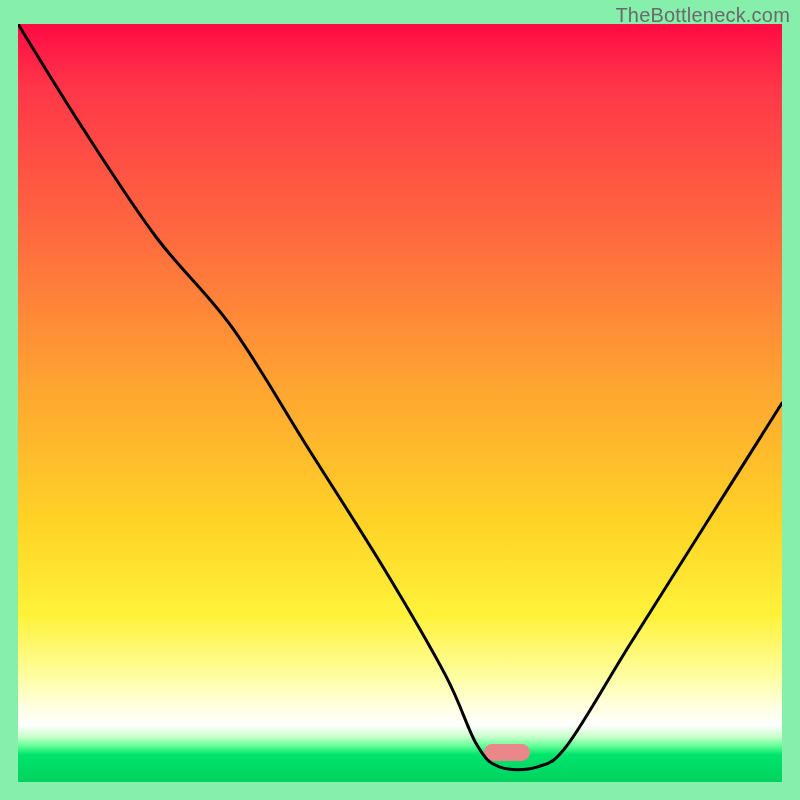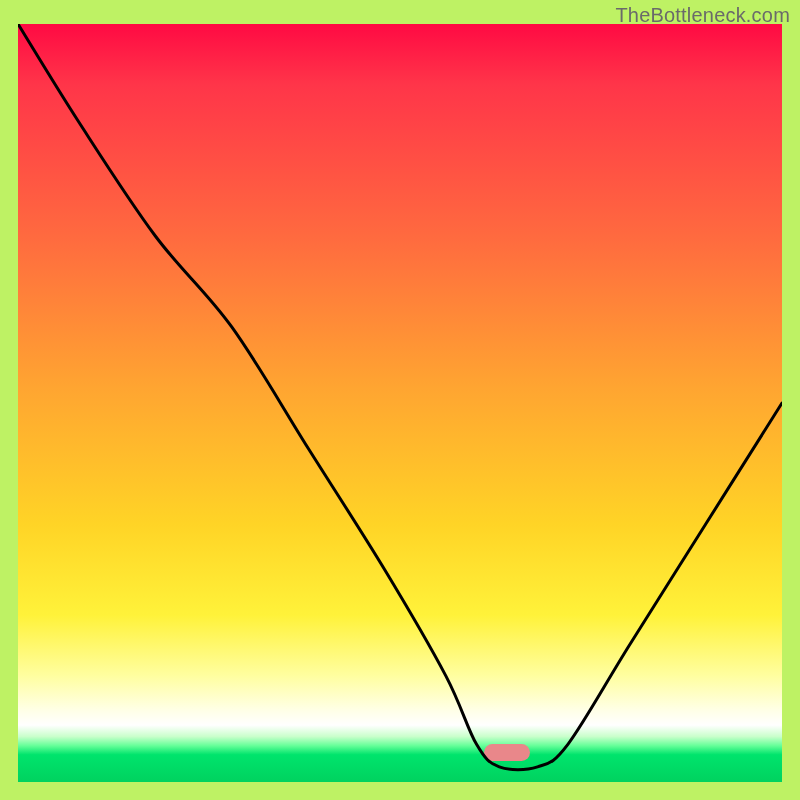--- a/index.html
+++ b/index.html
@@ -9,21 +9,21 @@
     height: 800px;
     background: #000;
     overflow: hidden;
   }
   .frame {
     position: absolute;
     left: 0;
     top: 0;
     width: 800px;
     height: 800px;
-    background: #bef264;
+    background: #86efac;
   }
   .plot {
     position: absolute;
     left: 18px;
     top: 24px;
     width: 764px;
     height: 758px;
     overflow: hidden;
   }
   .gradient {

